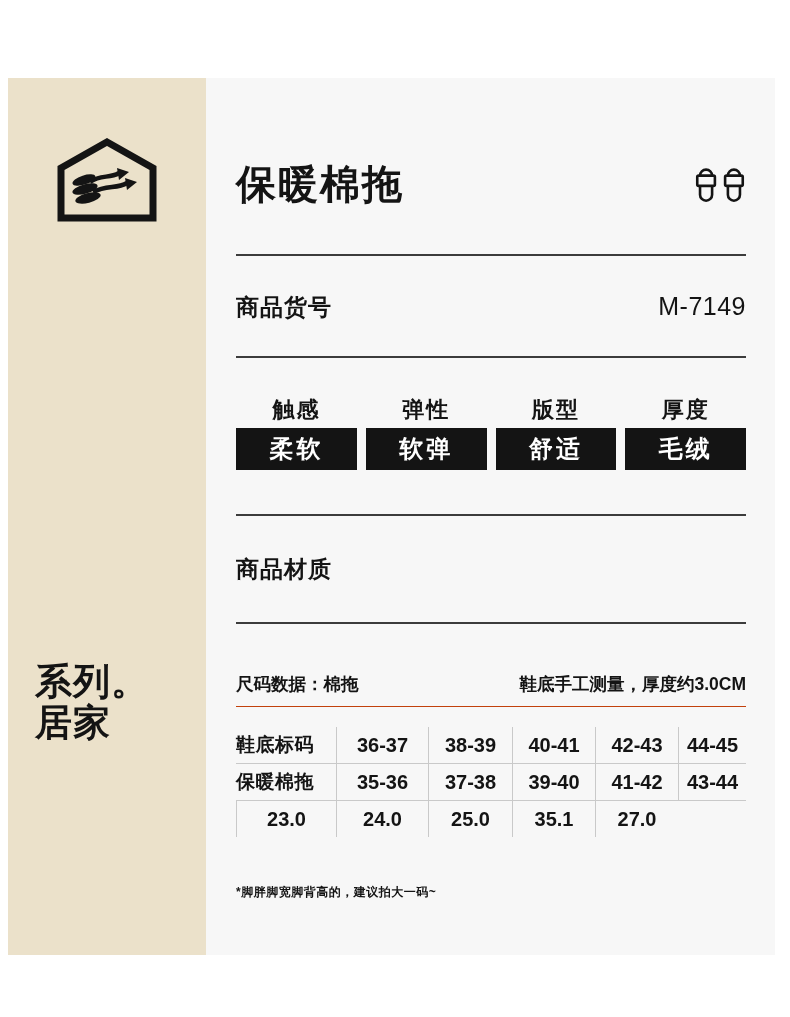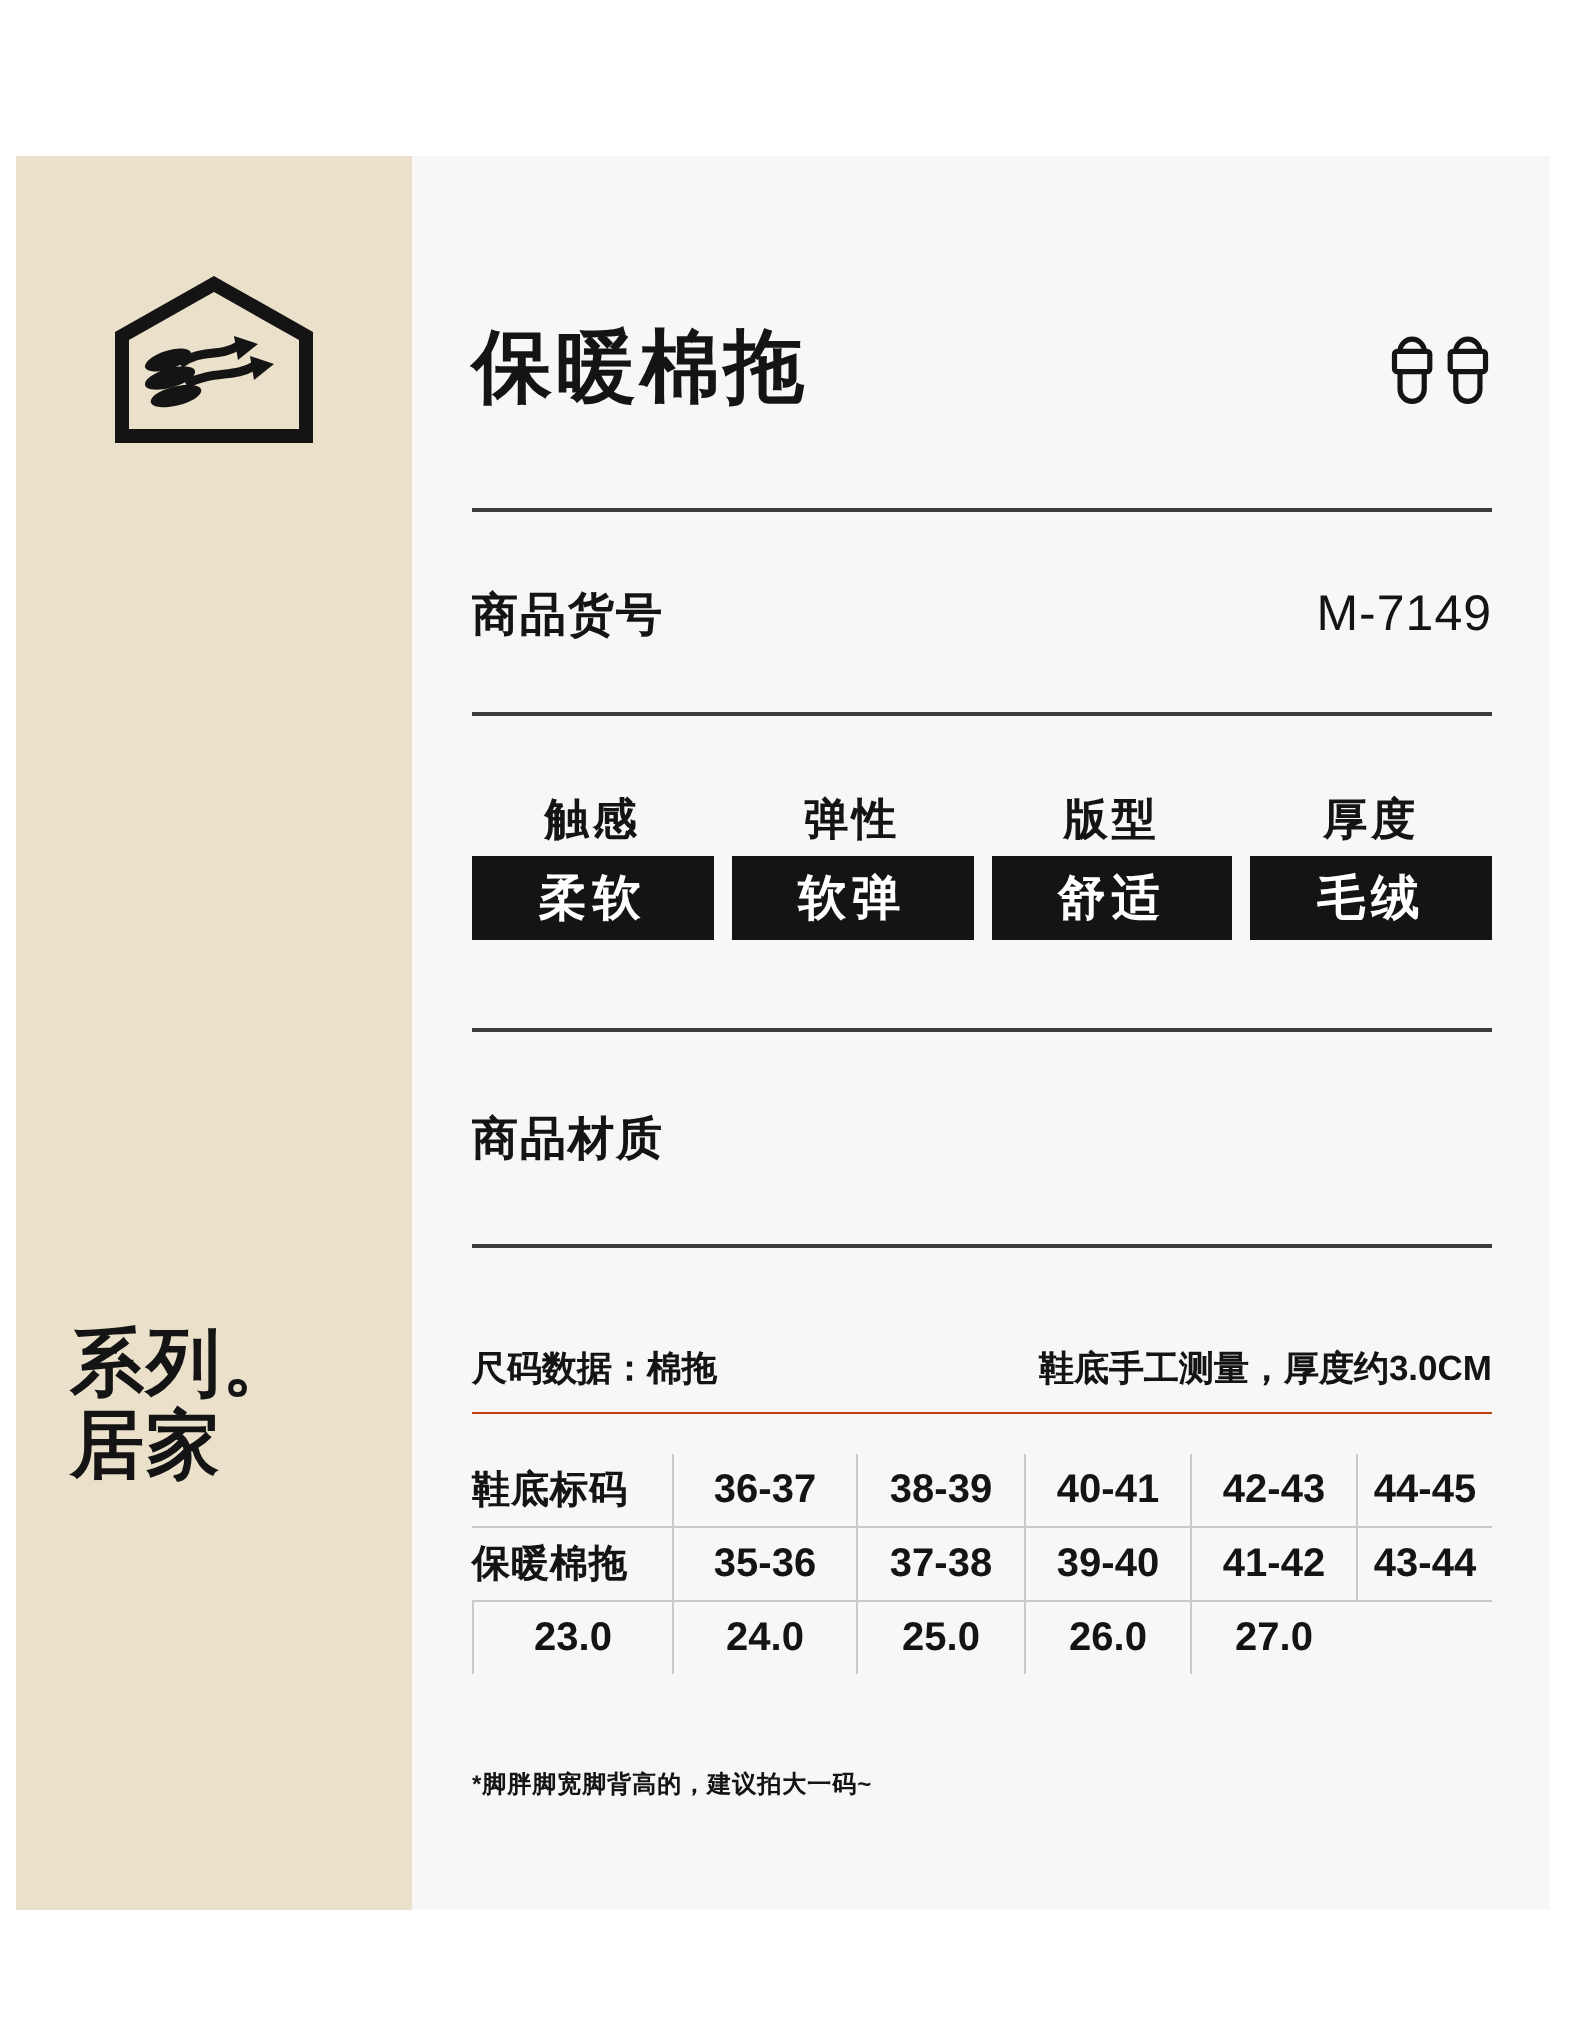--- a/index.html
+++ b/index.html
@@ -194,20 +194,20 @@
       <div class="tcell">35-36</div>
       <div class="tcell">37-38</div>
       <div class="tcell">39-40</div>
       <div class="tcell">41-42</div>
       <div class="tcell">43-44</div>
     </div>
     <div class="trow">
       <div class="tcell">23.0</div>
       <div class="tcell">24.0</div>
       <div class="tcell">25.0</div>
-      <div class="tcell">26.0</div>
+      <div class="tcell">35.1</div>
       <div class="tcell">27.0</div>
     </div>
   </div>
 
   <div class="footnote">*脚胖脚宽脚背高的，建议拍大一码~</div>
 
 </main>
 
 </body></html>

